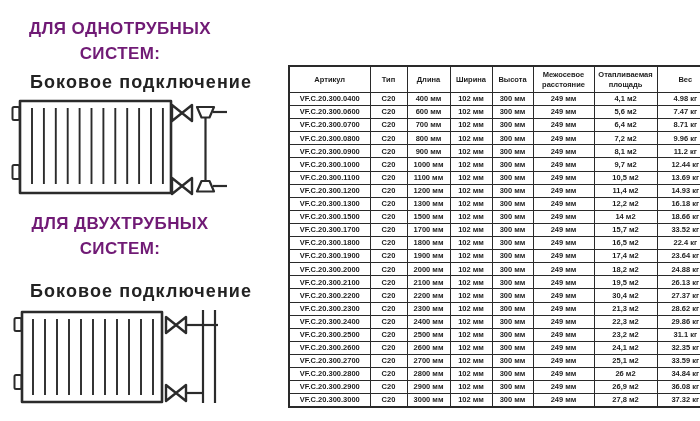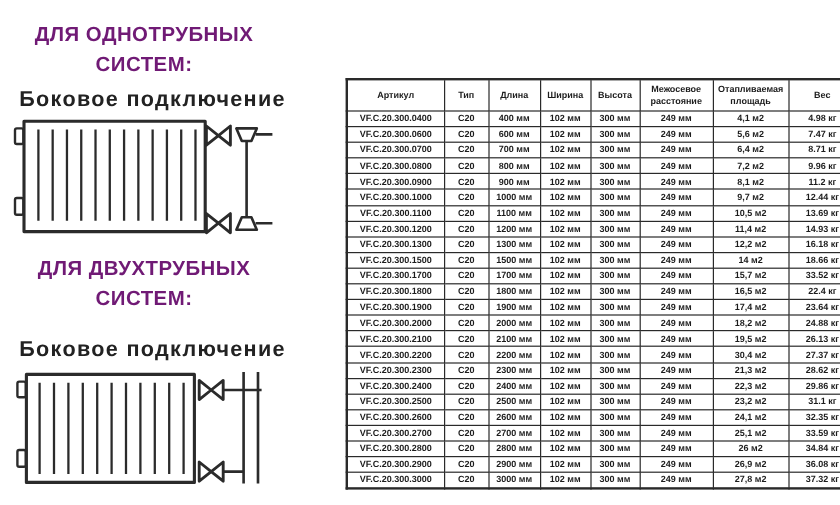--- a/index.html
+++ b/index.html
@@ -6,21 +6,21 @@
   .canvas{
     position:relative;width:700px;height:421px;background:#ffffff;
     font-family:"Liberation Sans",sans-serif;color:#1f1f1f;overflow:hidden;
   }
   
   .sec-title{
     position:absolute;left:6px;width:228px;text-align:center;
     font-weight:800;font-size:17px;line-height:25px;letter-spacing:.4px;color:#701a75;
   }
   .sec-sub{
-    position:absolute;left:16px;width:250px;text-align:left;
+    position:absolute;left:16px;width:250px;text-align:center;
     font-weight:800;font-size:18px;letter-spacing:1.1px;color:#222;
   }
   .t1{top:16px;} .s1{top:72px;}
   .t2{top:211px;} .s2{top:281px;}
   .diag{position:absolute;left:8px;}
   .d1{top:98px;} .d2{top:300px;}
   .diag line,.diag rect,.diag polygon,.diag polyline{
     stroke:#2b2b2b;fill:none;stroke-linejoin:round;stroke-linecap:butt;
   }
   

